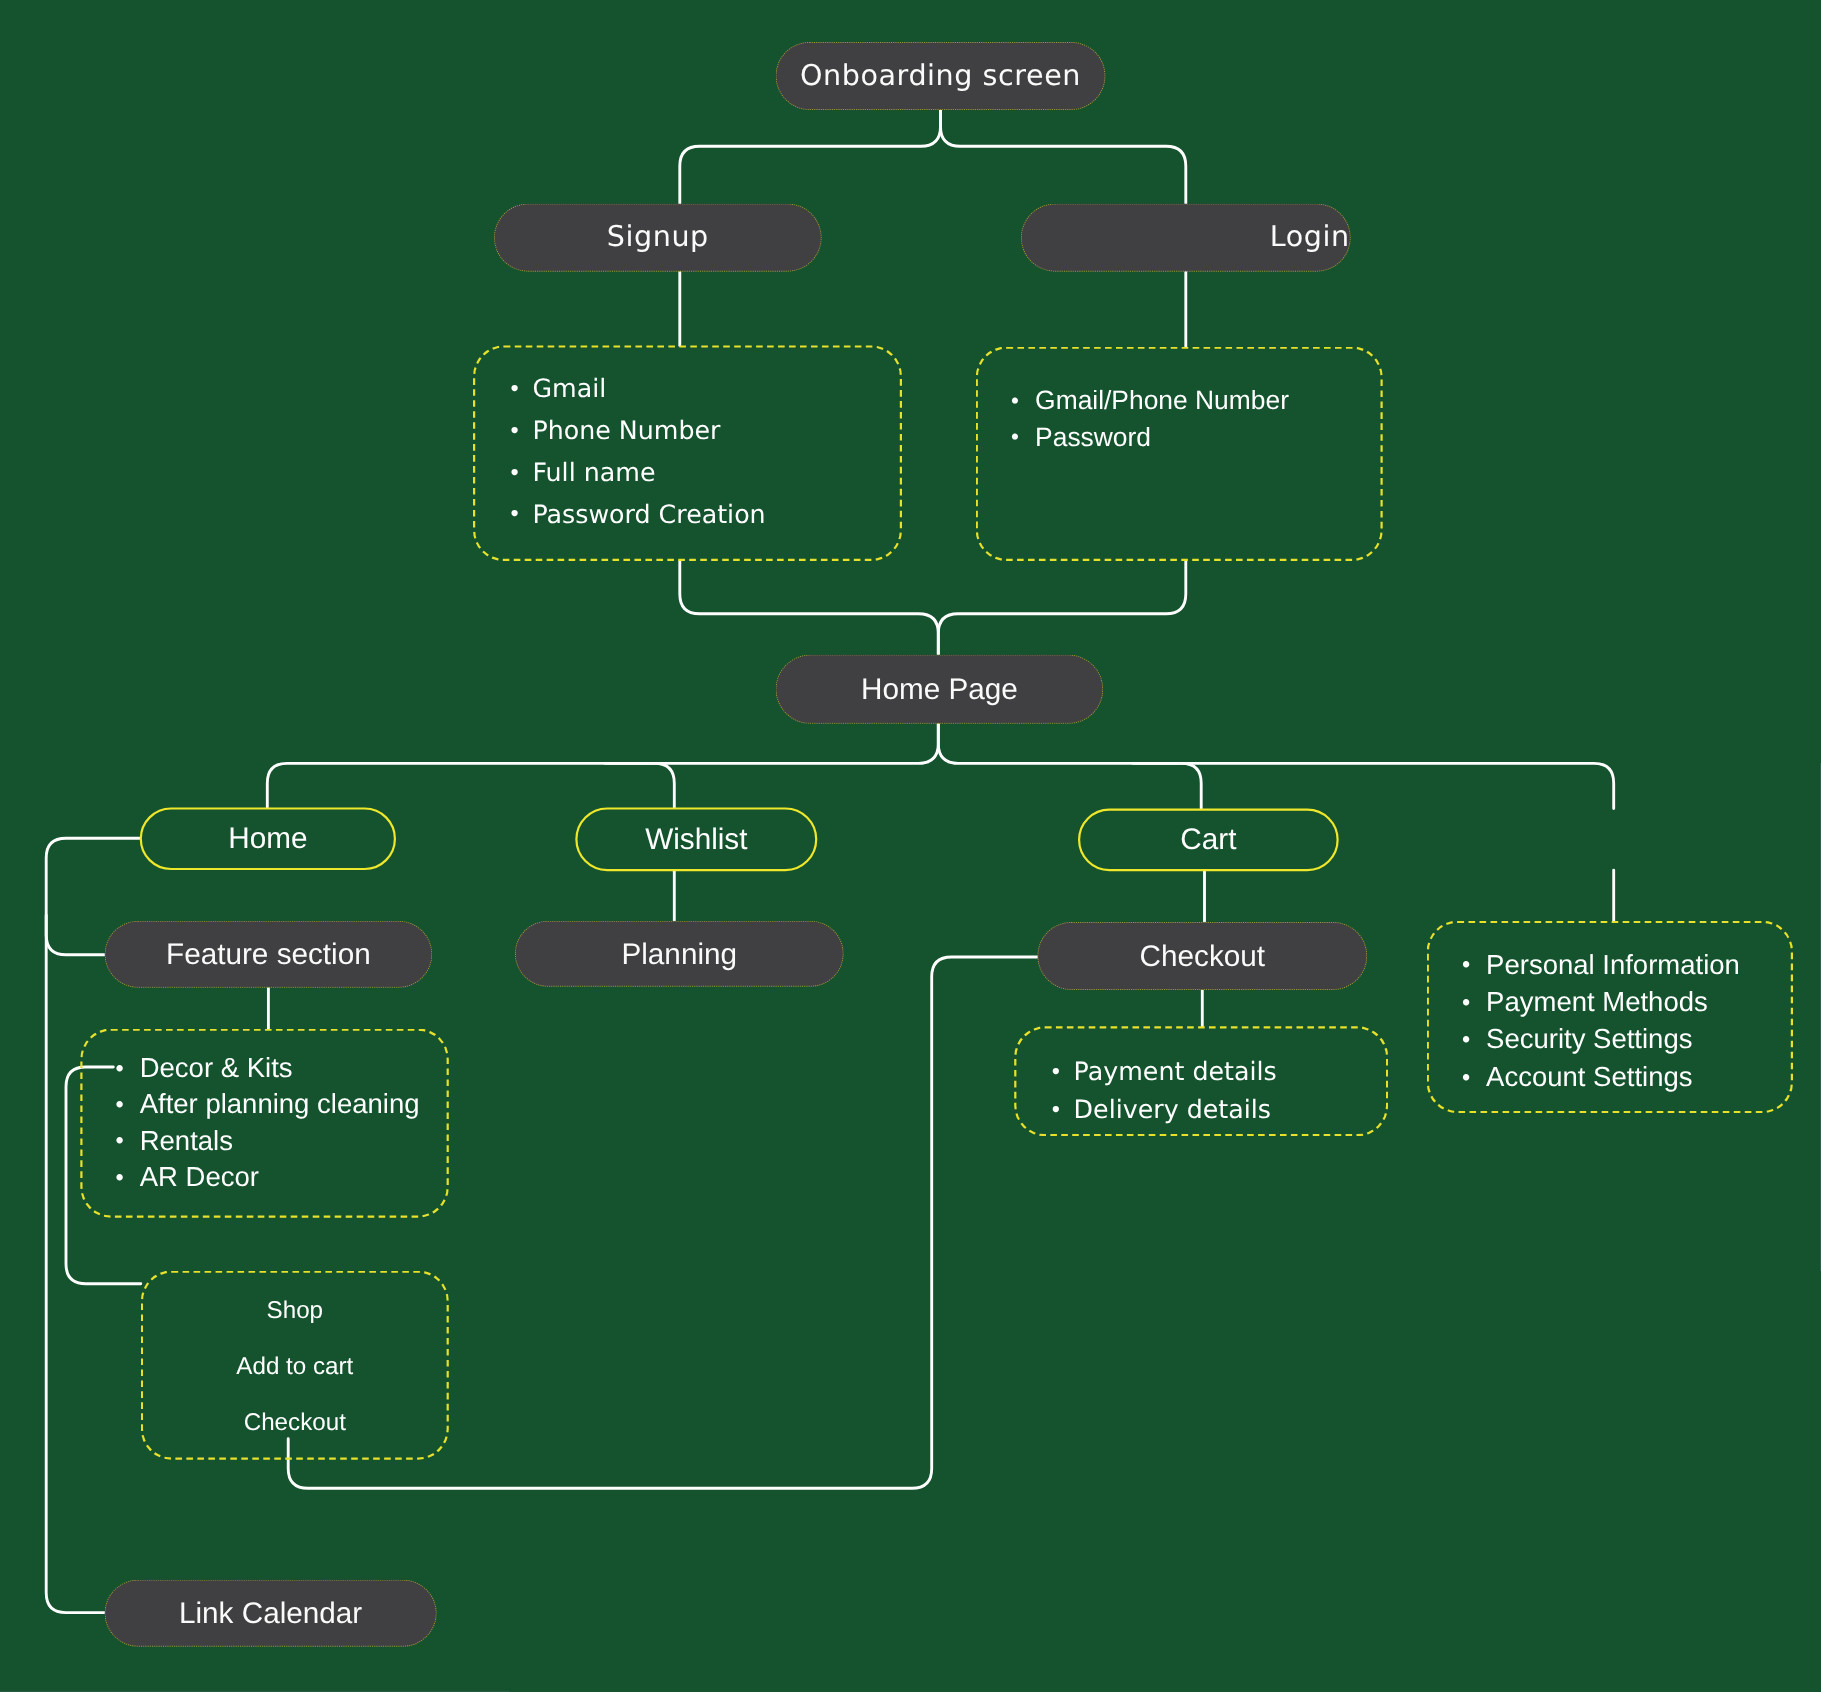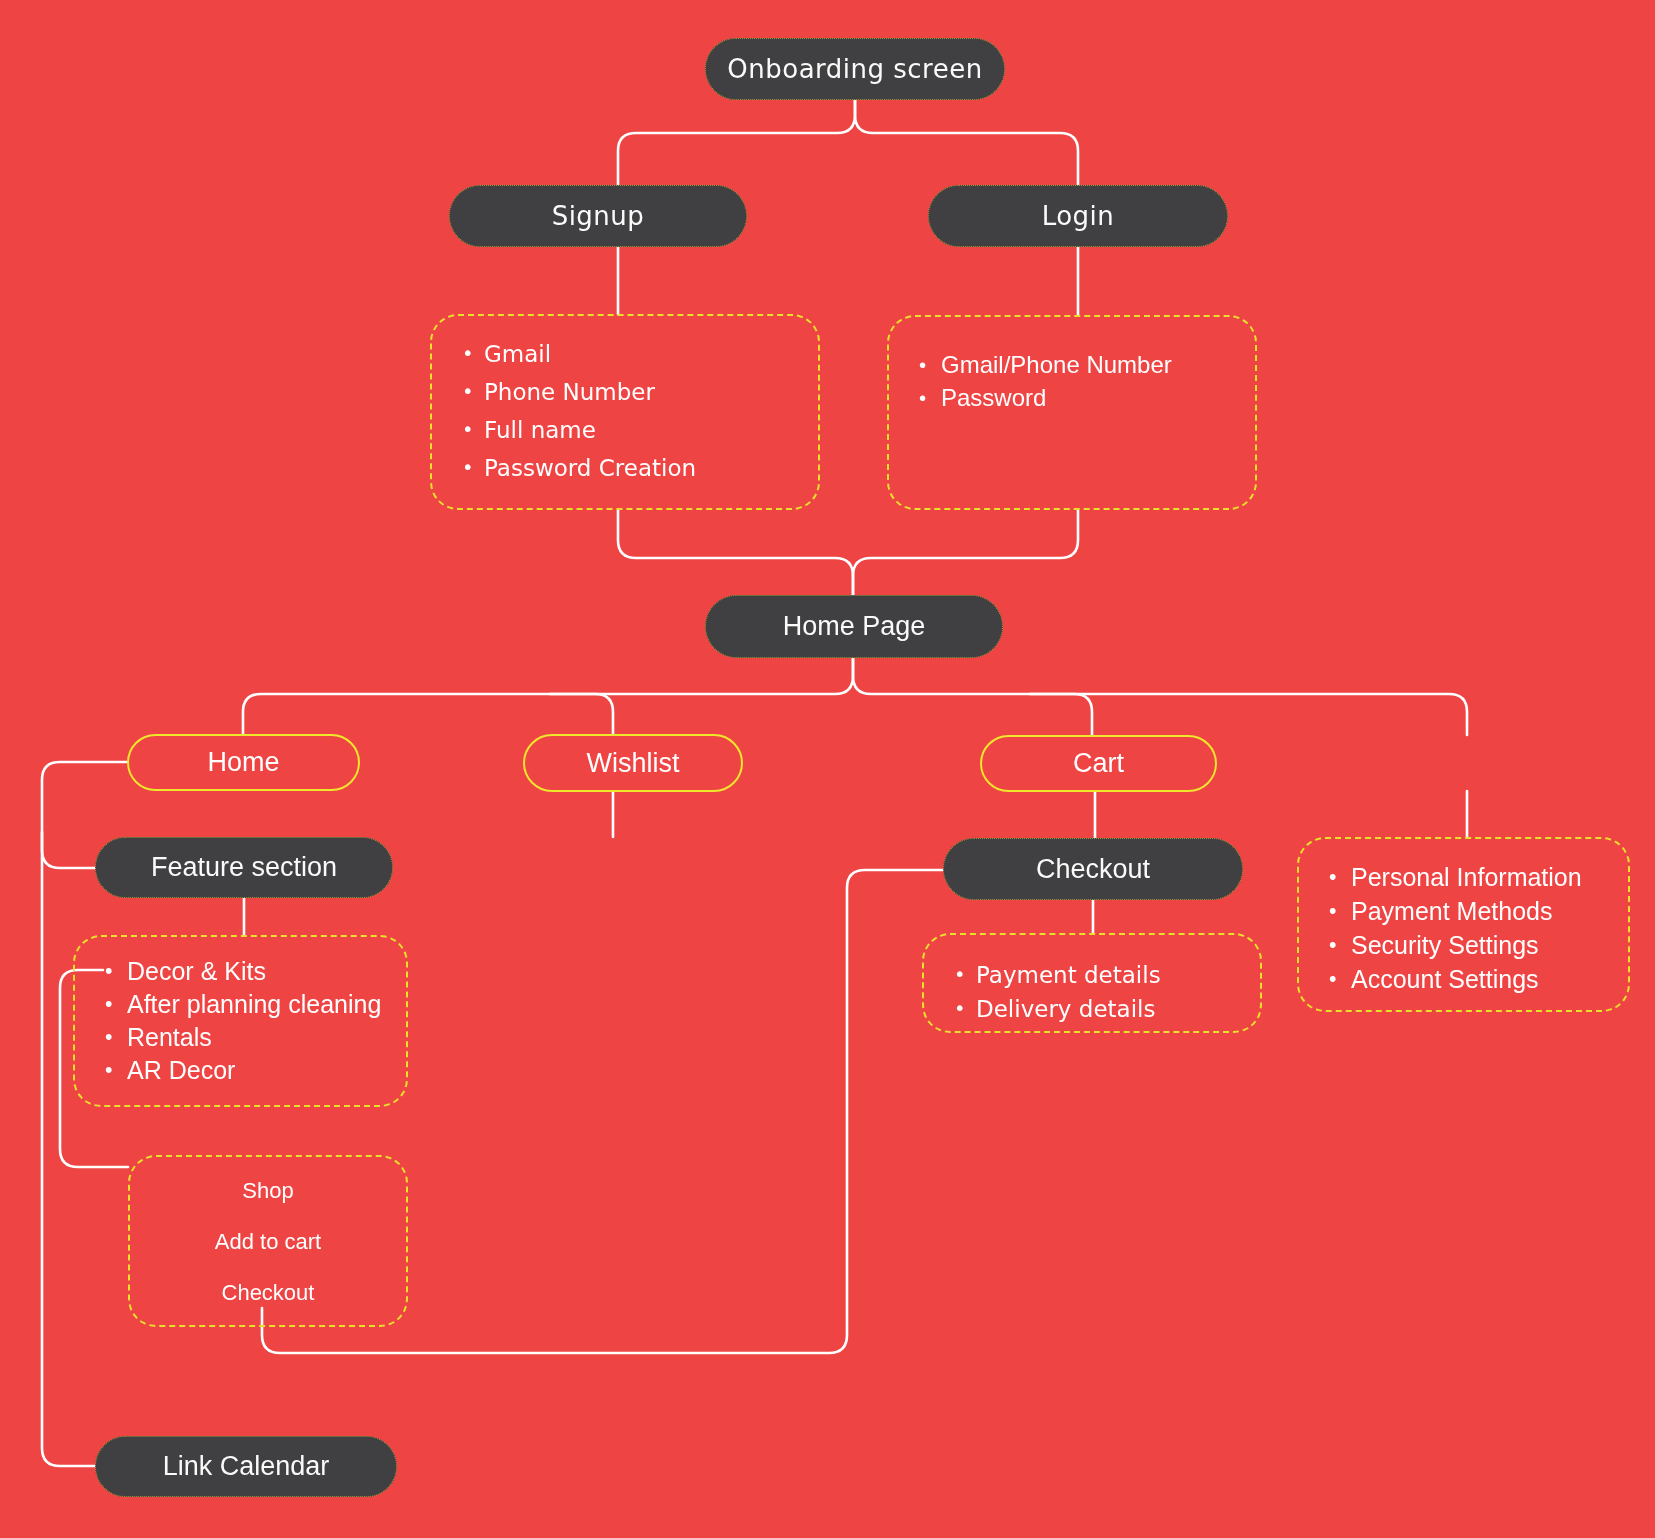--- a/index.html
+++ b/index.html
@@ -1,16 +1,16 @@
 <!DOCTYPE html>
 <html><head>
 <meta charset="utf-8">
 <style>
   html,body{margin:0;padding:0;background:#4d676b;}
-  #canvas{position:relative;width:1655px;height:1538px;background:#ef4444;overflow:hidden;
+  #canvas{position:relative;width:1655px;height:1538px;background:#14532d;overflow:hidden;
           font-family:"Liberation Sans",sans-serif;color:#ffffff;}
   #wires{position:absolute;left:0;top:0;width:1655px;height:1538px;}
   #wires path{stroke:#ffffff;stroke-width:2.6;fill:none;stroke-linecap:round;}
 
   .pill{position:absolute;display:flex;align-items:center;justify-content:center;
         box-sizing:border-box;white-space:nowrap;}
   .pill-dark{background:#404042;border-radius:40px;color:#fafafa;
              border:1.5px dotted rgba(236,227,46,.55);}
   .pill-outline{background:transparent;border:2.5px solid #eee72b;border-radius:40px;color:#ffffff;}
 
@@ -44,21 +44,21 @@
   #box-checkout-details ul{padding-top:26px;}
   #box-checkout-details li{font-size:23px;line-height:28px;margin-bottom:6px;font-family:"DejaVu Sans",sans-serif;}
 
   #box-account-details{left:1297px;top:837px;width:333px;height:175px;}
   #box-account-details ul{padding-top:24px;}
   #box-account-details li{font-size:25px;line-height:28px;margin-bottom:6px;}
 
   
   #node-onboarding{left:705px;top:38px;width:300px;height:62px;font-size:26px;}
   #node-signup{left:449px;top:185px;width:298px;height:62px;font-size:26px;}
-  #node-login{left:928px;top:185px;width:300px;height:62px;font-size:26px;}
+  #node-login{left:928px;top:185px;width:300px;height:62px;font-size:26px;justify-content:flex-end;}
   #node-home-page{left:705px;top:595px;width:298px;height:63px;font-size:27px;}
   #node-home{left:127px;top:734px;width:233px;height:57px;font-size:27px;}
   #node-wishlist{left:523px;top:734px;width:220px;height:58px;font-size:27px;}
   #node-cart{left:980px;top:735px;width:237px;height:57px;font-size:27px;}
   #node-account{left:1349px;top:735px;width:234px;height:56px;font-size:27px;}
   #node-feature-section{left:95px;top:837px;width:298px;height:61px;font-size:27px;}
   #node-planning{left:468px;top:837px;width:299px;height:60px;font-size:27px;}
   #node-checkout{left:943px;top:838px;width:300px;height:62px;font-size:27px;}
   #node-link-calendar{left:95px;top:1436px;width:302px;height:61px;font-size:27px;}
 </style>
@@ -131,20 +131,23 @@
 
   <div class="pill pill-outline font-grot" id="node-cart">
     <span>Cart</span>
   </div>
 
 
   <div class="pill pill-dark font-grot" id="node-feature-section">
     <span>Feature section</span>
   </div>
 
+  <div class="pill pill-dark font-grot" id="node-planning">
+    <span>Planning</span>
+  </div>
 
   <div class="pill pill-dark font-grot" id="node-checkout">
     <span>Checkout</span>
   </div>
 
   <div class="box-dashed" id="box-home-features">
     <ul>
         <li>Decor &amp; Kits</li>
         <li>After planning cleaning</li>
         <li>Rentals</li>

